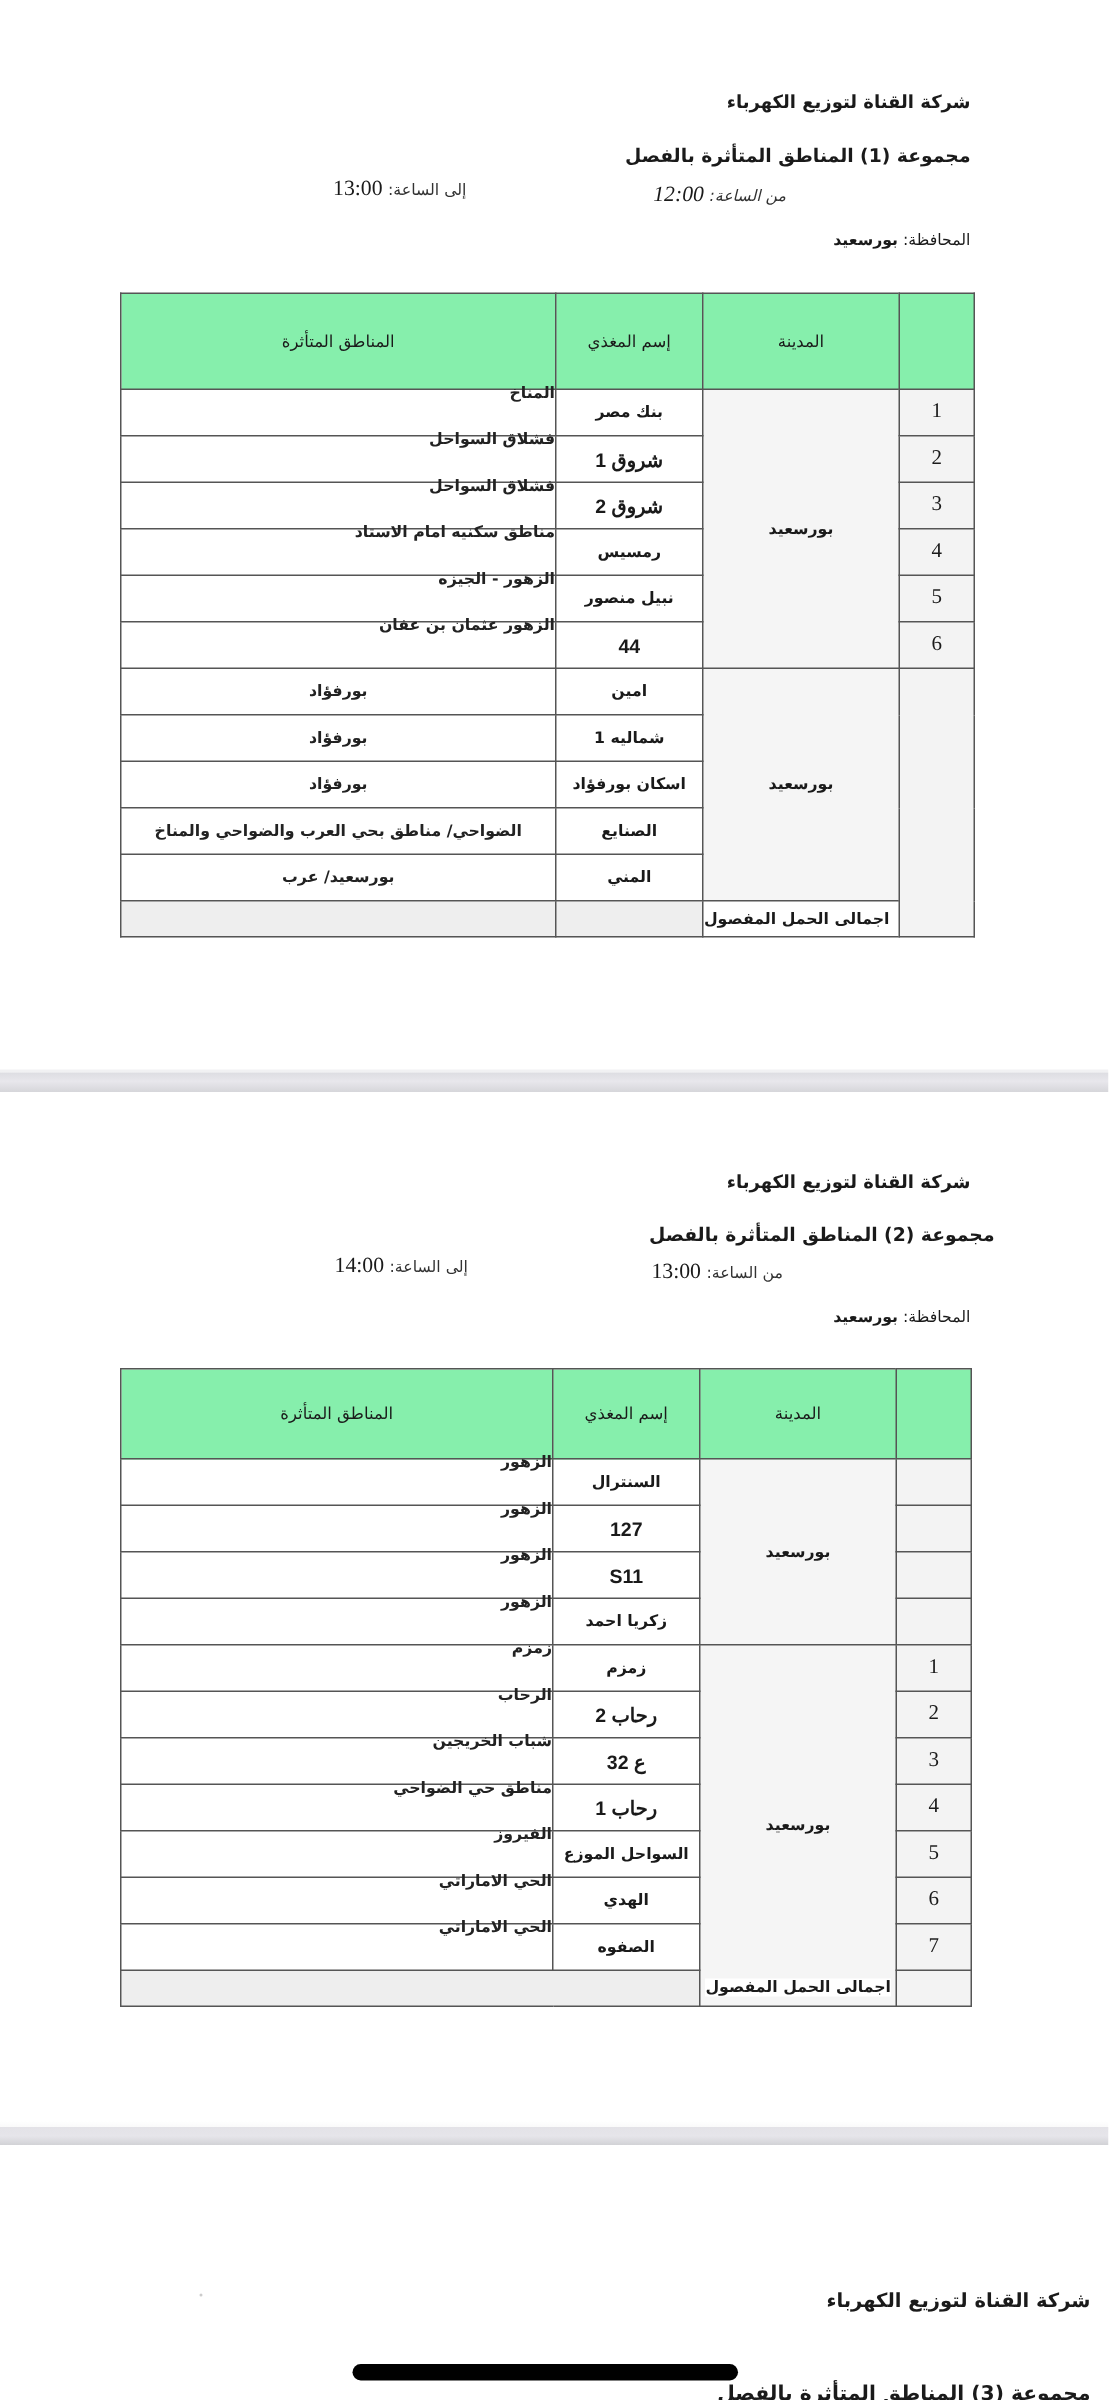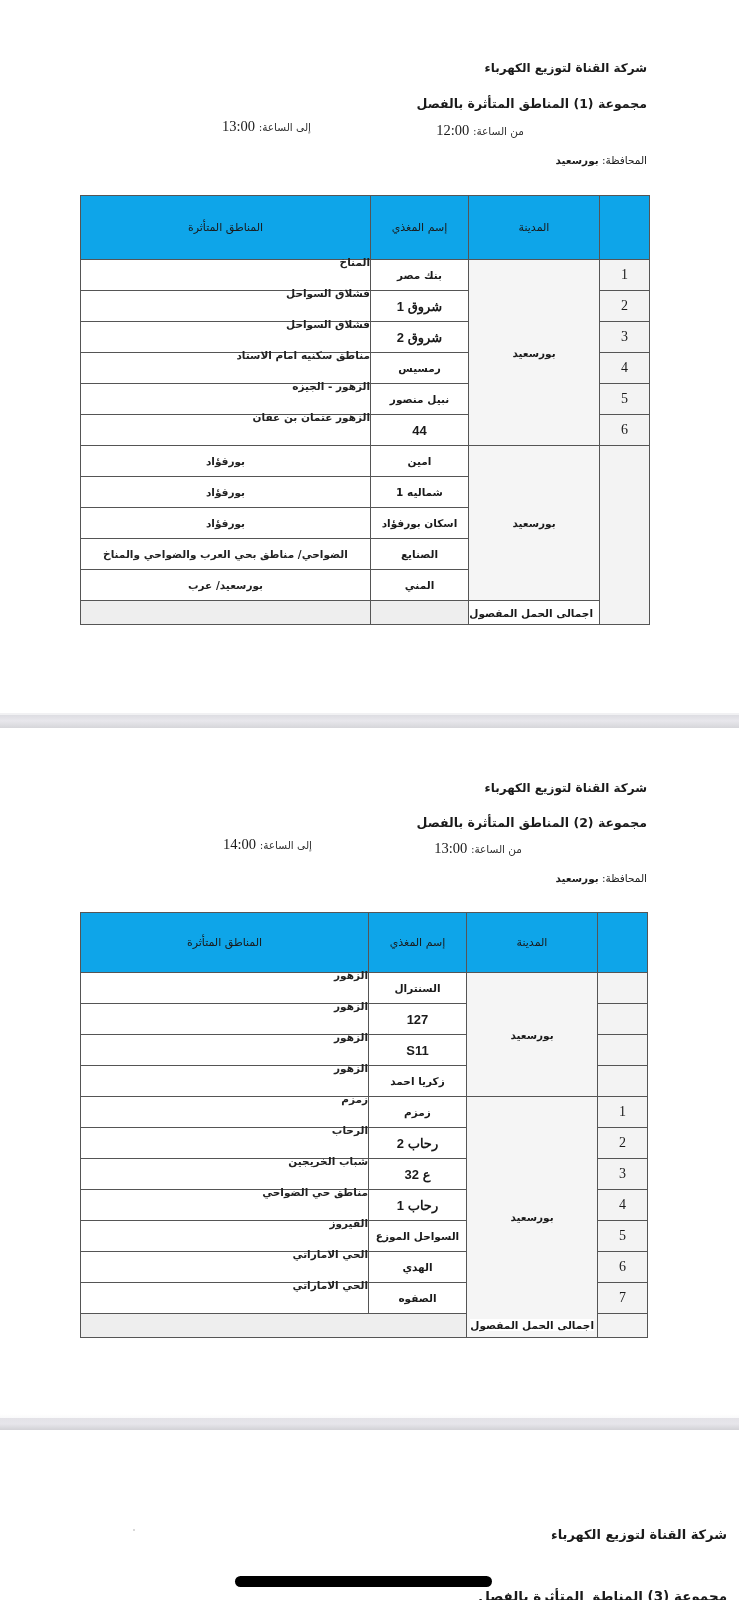--- a/index.html
+++ b/index.html
@@ -16,41 +16,41 @@
   .gov { font-size:10.5px; white-space:nowrap; }
   .gov b { font-weight:bold; }
 
   table.sched {
     position:absolute; border-collapse:collapse; direction:rtl; table-layout:fixed;
     font-size:10.5px;
   }
   table.sched td, table.sched th {
     border:1.3px solid #555; padding:0; text-align:center; vertical-align:middle;
   }
-  table.sched th { background:#0ea5e9; font-weight:normal; font-size:11px; }
+  table.sched th { background:#86efac; font-weight:normal; font-size:11px; }
   td.num { background:#f3f3f3; font-family:"Liberation Serif", serif; font-size:14px; }
   td.num.blank { background:#f3f3f3; }
   td.city { background:#f5f5f5; font-weight:bold; font-size:10.5px; }
   td.feeder { font-weight:bold; font-size:10.5px; }
   td.feeder.big { font-size:13px; font-family:"Liberation Sans", sans-serif;text-align:center; }
   td.area { position:relative; font-weight:bold; font-size:10.5px; color:#222; }
   td.area span { position:absolute; left:0; right:0; top:-4px; text-align:right; }
   td.area.centered span { position:static; }
   tr.total td { background:#eeeeee; }
   tr.total td.total-label { background:#fff; font-weight:bold; font-size:10.5px; text-align:right; padding-right:6px; }
 
   .divider { position:absolute; left:0; width:739px; }
   .redact { position:absolute; background:#000; border-radius:6px; }
 </style>
 </head>
 <body>
 
 <div class="abs rtl company" style="right:92px; top:61px;">شركة القناة لتوزيع الكهرباء</div>
 <div class="abs rtl group-title" style="right:92px; top:96px;">مجموعة (1) المناطق المتأثرة بالفصل</div>
-<div class="abs time" style="right:215px; top:122px;">
+<div class="abs time" style="right:215px; top:122px;font-style:italic;">
   <span class="lbl">من الساعة:</span>
   <span>12:00</span>
 </div>
 <div class="abs time" style="right:428px; top:118px;">
   <span class="lbl">إلى الساعة:</span>
   <span>13:00</span>
 </div>
 <div class="abs rtl gov" style="right:92px; top:154px;">
   <span>المحافظة:</span>
   <b>بورسعيد</b>
@@ -142,21 +142,21 @@
     <td></td>
     <td></td>
   </tr>
 </tbody>
   </table>
 
 <div class="divider" style="top:713px; height:2px; background:#f1f1f3;"></div>
 <div class="divider" style="top:715px; height:13px; background:linear-gradient(#dddde2,#e8e7ec 45%,#d6d6da);"></div>
 
 <div class="abs rtl company" style="right:92px; top:781px;">شركة القناة لتوزيع الكهرباء</div>
-<div class="abs rtl group-title" style="right:92px; top:815px;margin-left:44px;">مجموعة (2) المناطق المتأثرة بالفصل</div>
+<div class="abs rtl group-title" style="right:76px; top:815px;margin-left:44px;">مجموعة (2) المناطق المتأثرة بالفصل</div>
 <div class="abs time" style="right:217px; top:840px;">
   <span class="lbl">من الساعة:</span>
   <span>13:00</span>
 </div>
 <div class="abs time" style="right:427px; top:836px;">
   <span class="lbl">إلى الساعة:</span>
   <span>14:00</span>
 </div>
 <div class="abs rtl gov" style="right:92px; top:872px;">
   <span>المحافظة:</span>

